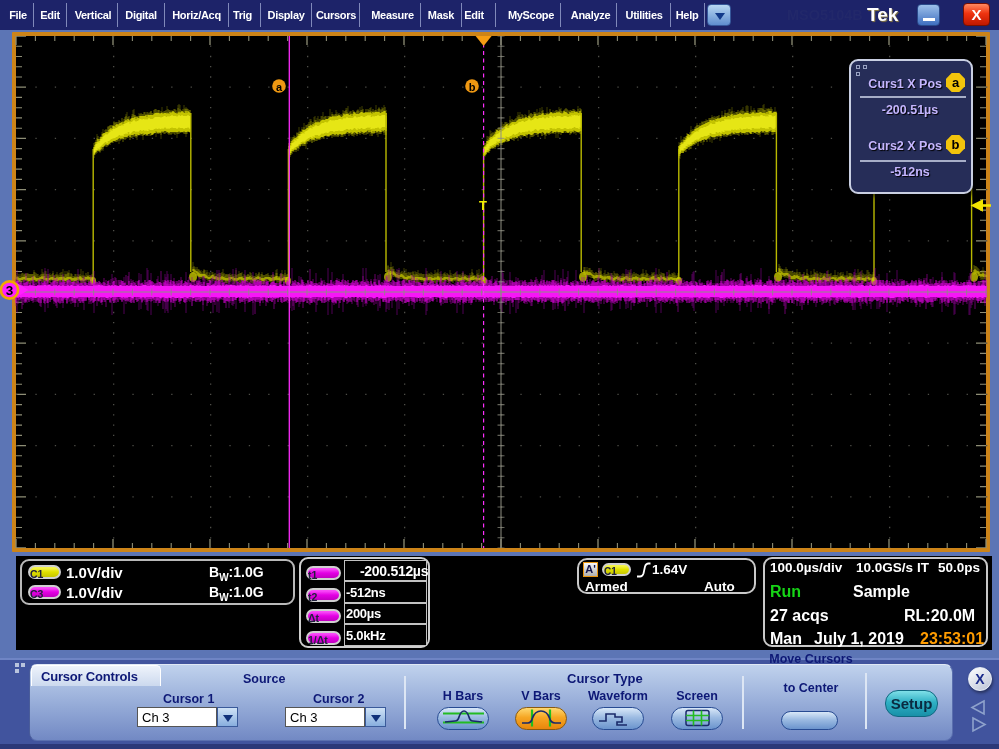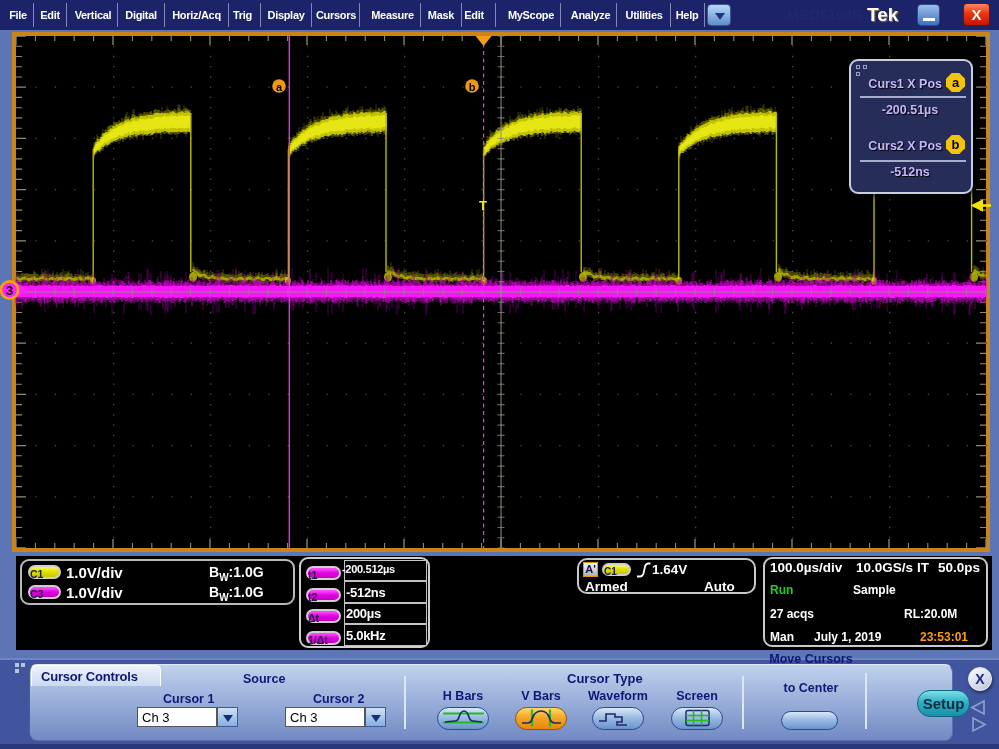--- a/index.html
+++ b/index.html
@@ -9,21 +9,21 @@
 .msep{position:absolute;top:3px;width:1px;height:24px;background:#8089ba}
 #scopebg{position:absolute;left:0;top:30px;width:999px;height:526px;background:#5c75b5}
 #oframe{position:absolute;left:12px;top:32px;width:978px;height:520px;background:#cc8419;border-radius:1px}
 #gblack{position:absolute;left:16px;top:36px;width:970px;height:512px;background:#000}
 #rdband{position:absolute;left:0;top:556px;width:999px;height:94px;background:#5c75b5}
 #rdblack{position:absolute;left:16px;top:556px;width:976px;height:94px;background:#000}
 #gap2{position:absolute;left:0;top:650px;width:999px;height:10px;background:#5c75b5}
 #panelout{position:absolute;left:0;top:658px;width:999px;height:91px;background:#41549e;border-top:2px solid #6f85c5}
 #panelbot{position:absolute;left:0;top:744px;width:999px;height:5px;background:#2b3878}
 .rbox{position:absolute;background:#000;border:2px solid #b9b9b9;border-radius:9px}
-.wt{position:absolute;color:#fff;font-weight:bold;font-size:12px;white-space:nowrap}
+.wt{position:absolute;color:#fff;font-weight:bold;font-size:16px;white-space:nowrap}
 .pill{position:absolute;border:2px solid #cfcfcf;border-radius:9px;color:#20203c;
  font-size:10.5px;font-weight:bold;text-align:left;line-height:14px}
 .pilly{background:linear-gradient(#f4f44c 10%,#e0e000 50%,#c6c600)}
 .pillm{background:linear-gradient(#f84af8 10%,#e400e4 50%,#c000c0)}
 .vcell{position:absolute;border:1.5px solid #c2c2c2;background:#000}
 #cursbox{position:absolute;left:849px;top:59px;width:124px;height:135px;background:#262d58;
  border:2px solid #c9cfe2;border-radius:9px;box-shadow:2px 3px 4px rgba(0,0,0,.55)}
 .cbt{position:absolute;color:#c4b5fd;font-weight:bold;font-size:12.5px;white-space:nowrap;text-shadow:1px 1px 1px #000}
 .cbl{position:absolute;height:1.5px;background:#a7aec8;left:9px;width:106px}
 .oct{position:absolute;width:19px;height:19px;background:#f2c40c;color:#000;font-weight:bold;font-size:13px;
@@ -148,21 +148,21 @@
 <div class="rbox" style="left:20px;top:559px;width:275px;height:46px"></div>
 <div class="pill pilly" style="left:28px;top:565px;width:33px;height:14px">C1</div>
 <span class="wt" style="left:66px;top:564px;font-size:15px">1.0V/div</span>
 <span class="wt" style="left:209px;top:564px;font-size:14px">B<sub style="font-size:10px">W</sub>:1.0G</span>
 <div class="pill pillm" style="left:28px;top:585px;width:33px;height:14px">C3</div>
 <span class="wt" style="left:66px;top:584px;font-size:15px">1.0V/div</span>
 <span class="wt" style="left:209px;top:584px;font-size:14px">B<sub style="font-size:10px">W</sub>:1.0G</span>
 <div class="rbox" style="left:299px;top:557px;width:131px;height:91px;border-color:#cfcfcf"></div>
 <div class="pill pillm" style="left:306px;top:566.0px;width:35px;height:14px">t1</div>
 <div class="vcell" style="left:344px;top:559.5px;width:83px;height:21.5px"></div>
-<span class="wt" style="left:342px;top:563.0px;font-size:11px;letter-spacing:-0.3px">-200.512µs</span>
+<span class="wt" style="left:360px;top:563.0px;font-size:14px;letter-spacing:-0.3px">-200.512µs</span>
 <div class="pill pillm" style="left:306px;top:587.5px;width:35px;height:14px">t2</div>
 <div class="vcell" style="left:344px;top:581.0px;width:83px;height:21.5px"></div>
 <span class="wt" style="left:346px;top:584.5px;font-size:13px;letter-spacing:-0.3px">-512ns</span>
 <div class="pill pillm" style="left:306px;top:609.0px;width:35px;height:14px">Δt</div>
 <div class="vcell" style="left:344px;top:602.5px;width:83px;height:21.5px"></div>
 <span class="wt" style="left:346px;top:606.0px;font-size:13px;letter-spacing:-0.3px">200µs</span>
 <div class="pill pillm" style="left:306px;top:630.5px;width:35px;height:14px">1/Δt</div>
 <div class="vcell" style="left:344px;top:624.0px;width:83px;height:21.5px"></div>
 <span class="wt" style="left:346px;top:627.5px;font-size:13px;letter-spacing:-0.3px">5.0kHz</span>
 <div class="rbox" style="left:577px;top:558px;width:179px;height:36px;border-color:#c9c9c9;border-radius:10px"></div>
@@ -227,17 +227,17 @@
       <path d="M5 13h7V6h9v3h7v5h-5v3h10" stroke="#1a2a6a" stroke-width="1.6" fill="none"></path>
     </svg></div>
 <span class="navy" style="left:697px;top:689px;transform:translateX(-50%)">Screen</span>
 <div class="obtn" style="left:671px;top:707px;text-align:center"><svg width="49" height="20" viewBox="0 0 49 20">
       <rect x="13" y="2.5" width="23" height="15" rx="2" stroke="#1a2a6a" stroke-width="1.5" fill="none"></rect>
       <path d="M20.5 2.5v15M28.5 2.5v15M13 7.5h23M13 12.5h23" stroke="#22bb22" stroke-width="1.6" fill="none"></path>
     </svg></div>
 <span class="navy" style="left:811px;top:652px;transform:translateX(-50%)">Move Cursors</span>
 <span class="navy" style="left:811px;top:681px;transform:translateX(-50%)">to Center</span>
 <div class="obtn" style="left:781px;top:711px;width:57px;height:19px"></div>
-<div style="position:absolute;left:917px;top:690px;width:53px;height:27px;border-radius:13px;background:linear-gradient(#7fe0e8,#2fb0c4 45%,#1890a8);border:1.5px solid #0f6880;color:#0a2a40;font-weight:bold;font-size:15px;text-align:center;line-height:25px">Setup</div>
+<div style="position:absolute;left:885px;top:690px;width:53px;height:27px;border-radius:13px;background:linear-gradient(#7fe0e8,#2fb0c4 45%,#1890a8);border:1.5px solid #0f6880;color:#0a2a40;font-weight:bold;font-size:15px;text-align:center;line-height:25px">Setup</div>
 <div style="position:absolute;left:968px;top:667px;width:24px;height:24px;border-radius:50%;background:linear-gradient(145deg,#ffffff,#b9c2d6);border:1.5px solid #e8edf5;box-shadow:1px 2px 3px rgba(0,0,0,.4);color:#1a2a8a;font-weight:bold;font-size:14px;text-align:center;line-height:23px">X</div>
 <svg class="abs" style="left:967px;top:699px" width="22" height="34" viewBox="0 0 22 34">
     <path d="M17 2 L5 8.5 L17 15 Z" fill="none" stroke="#8ea2cc" stroke-width="1.6"></path>
     <path d="M6 19 L18 25.5 L6 32 Z" fill="none" stroke="#8ea2cc" stroke-width="1.6"></path>
   </svg>
 </body></html>

